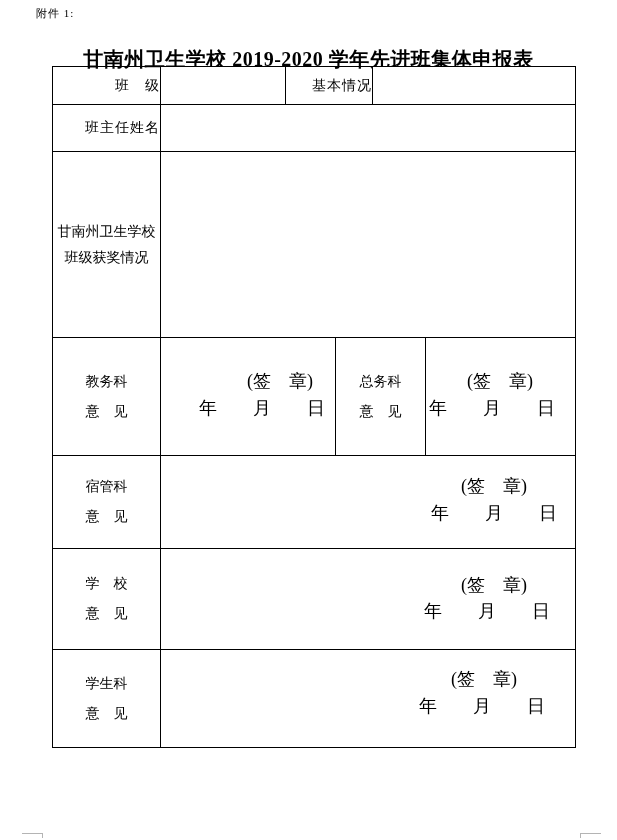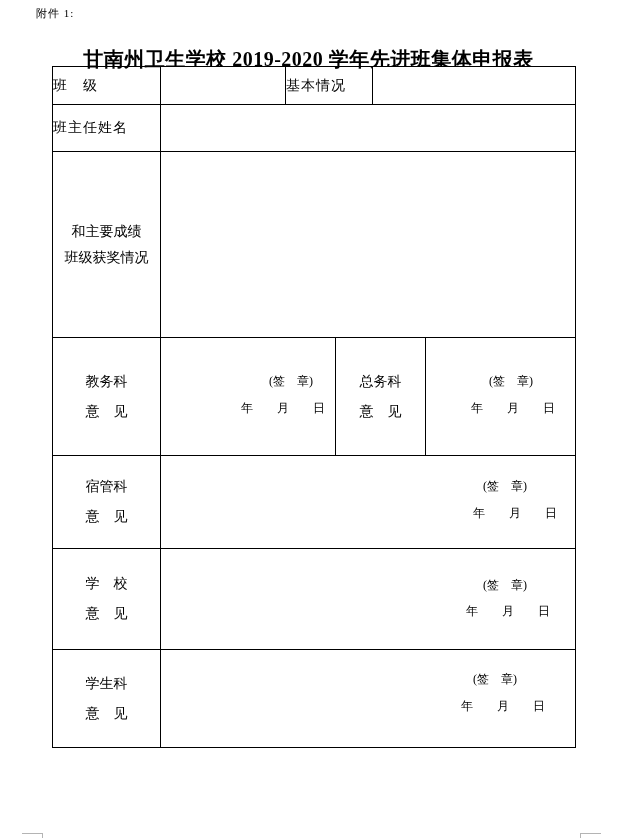--- a/index.html
+++ b/index.html
@@ -18,24 +18,24 @@
   table.form{
     position:absolute;left:52px;top:66px;width:523px;
     border-collapse:collapse;table-layout:fixed;
   }
   table.form td{
     border:1.5px solid #000;padding:0;font-size:14px;vertical-align:middle;
   }
   .label-cell{text-align:center;}
   .label-line{line-height:30px;text-align:center;white-space:nowrap;}
   .label-line.tight{line-height:26px;}
-  .single-label{letter-spacing:1px;white-space:nowrap;text-align:left;}
+  .single-label{letter-spacing:1px;white-space:nowrap;text-align:right;}
   .value-cell{background:#fff;}
   .sign-cell{vertical-align:bottom;}
-  .sign-line{line-height:27px;text-align:right;white-space:nowrap;font-size:12px;}
+  .sign-line{line-height:27px;text-align:right;white-space:nowrap;font-size:18px;}
   .sign-line.lh26{line-height:26px;}
   
   .r5v1 .seal{padding-right:22px;} .r5v1 .date{padding-right:10px;} .r5v1{padding-bottom:4px !important;}
   .r5v2 .seal{padding-right:42px;} .r5v2 .date{padding-right:20px;} .r5v2{padding-bottom:4px !important;}
   .r6v  .seal{padding-right:48px;} .r6v  .date{padding-right:18px;} .r6v{padding-bottom:4px !important;}
   .r7v  .seal{padding-right:58px;} .r7v  .date{padding-right:30px;} .r7v{padding-bottom:12px !important;}
   .r8v  .seal{padding-right:48px;} .r8v  .date{padding-right:25px;} .r8v{padding-bottom:2px !important;}
   
   .corner-mark{position:absolute;top:833px;width:20px;height:4px;}
   .corner-mark.left{left:22px;border-top:1px solid #b4b4b4;border-right:1px solid #b4b4b4;}
@@ -75,21 +75,21 @@
     <tr style="height:47px">
       <td class="label-cell">
         <div class="single-label">班主任姓名</div>
       </td>
       <td class="value-cell" colspan="5"></td>
     </tr>
 
 
     <tr style="height:186px">
       <td class="label-cell">
-        <div class="label-line tight">和主要成绩</div>
+        <div class="label-line tight">甘南州卫生学校</div>
         <div class="label-line tight">班级获奖情况</div>
       </td>
       <td class="value-cell" colspan="5"></td>
     </tr>
 
     <tr style="height:118px">
       <td class="label-cell">
         <div class="label-line">教务科</div>
         <div class="label-line">意　见</div>
       </td>

